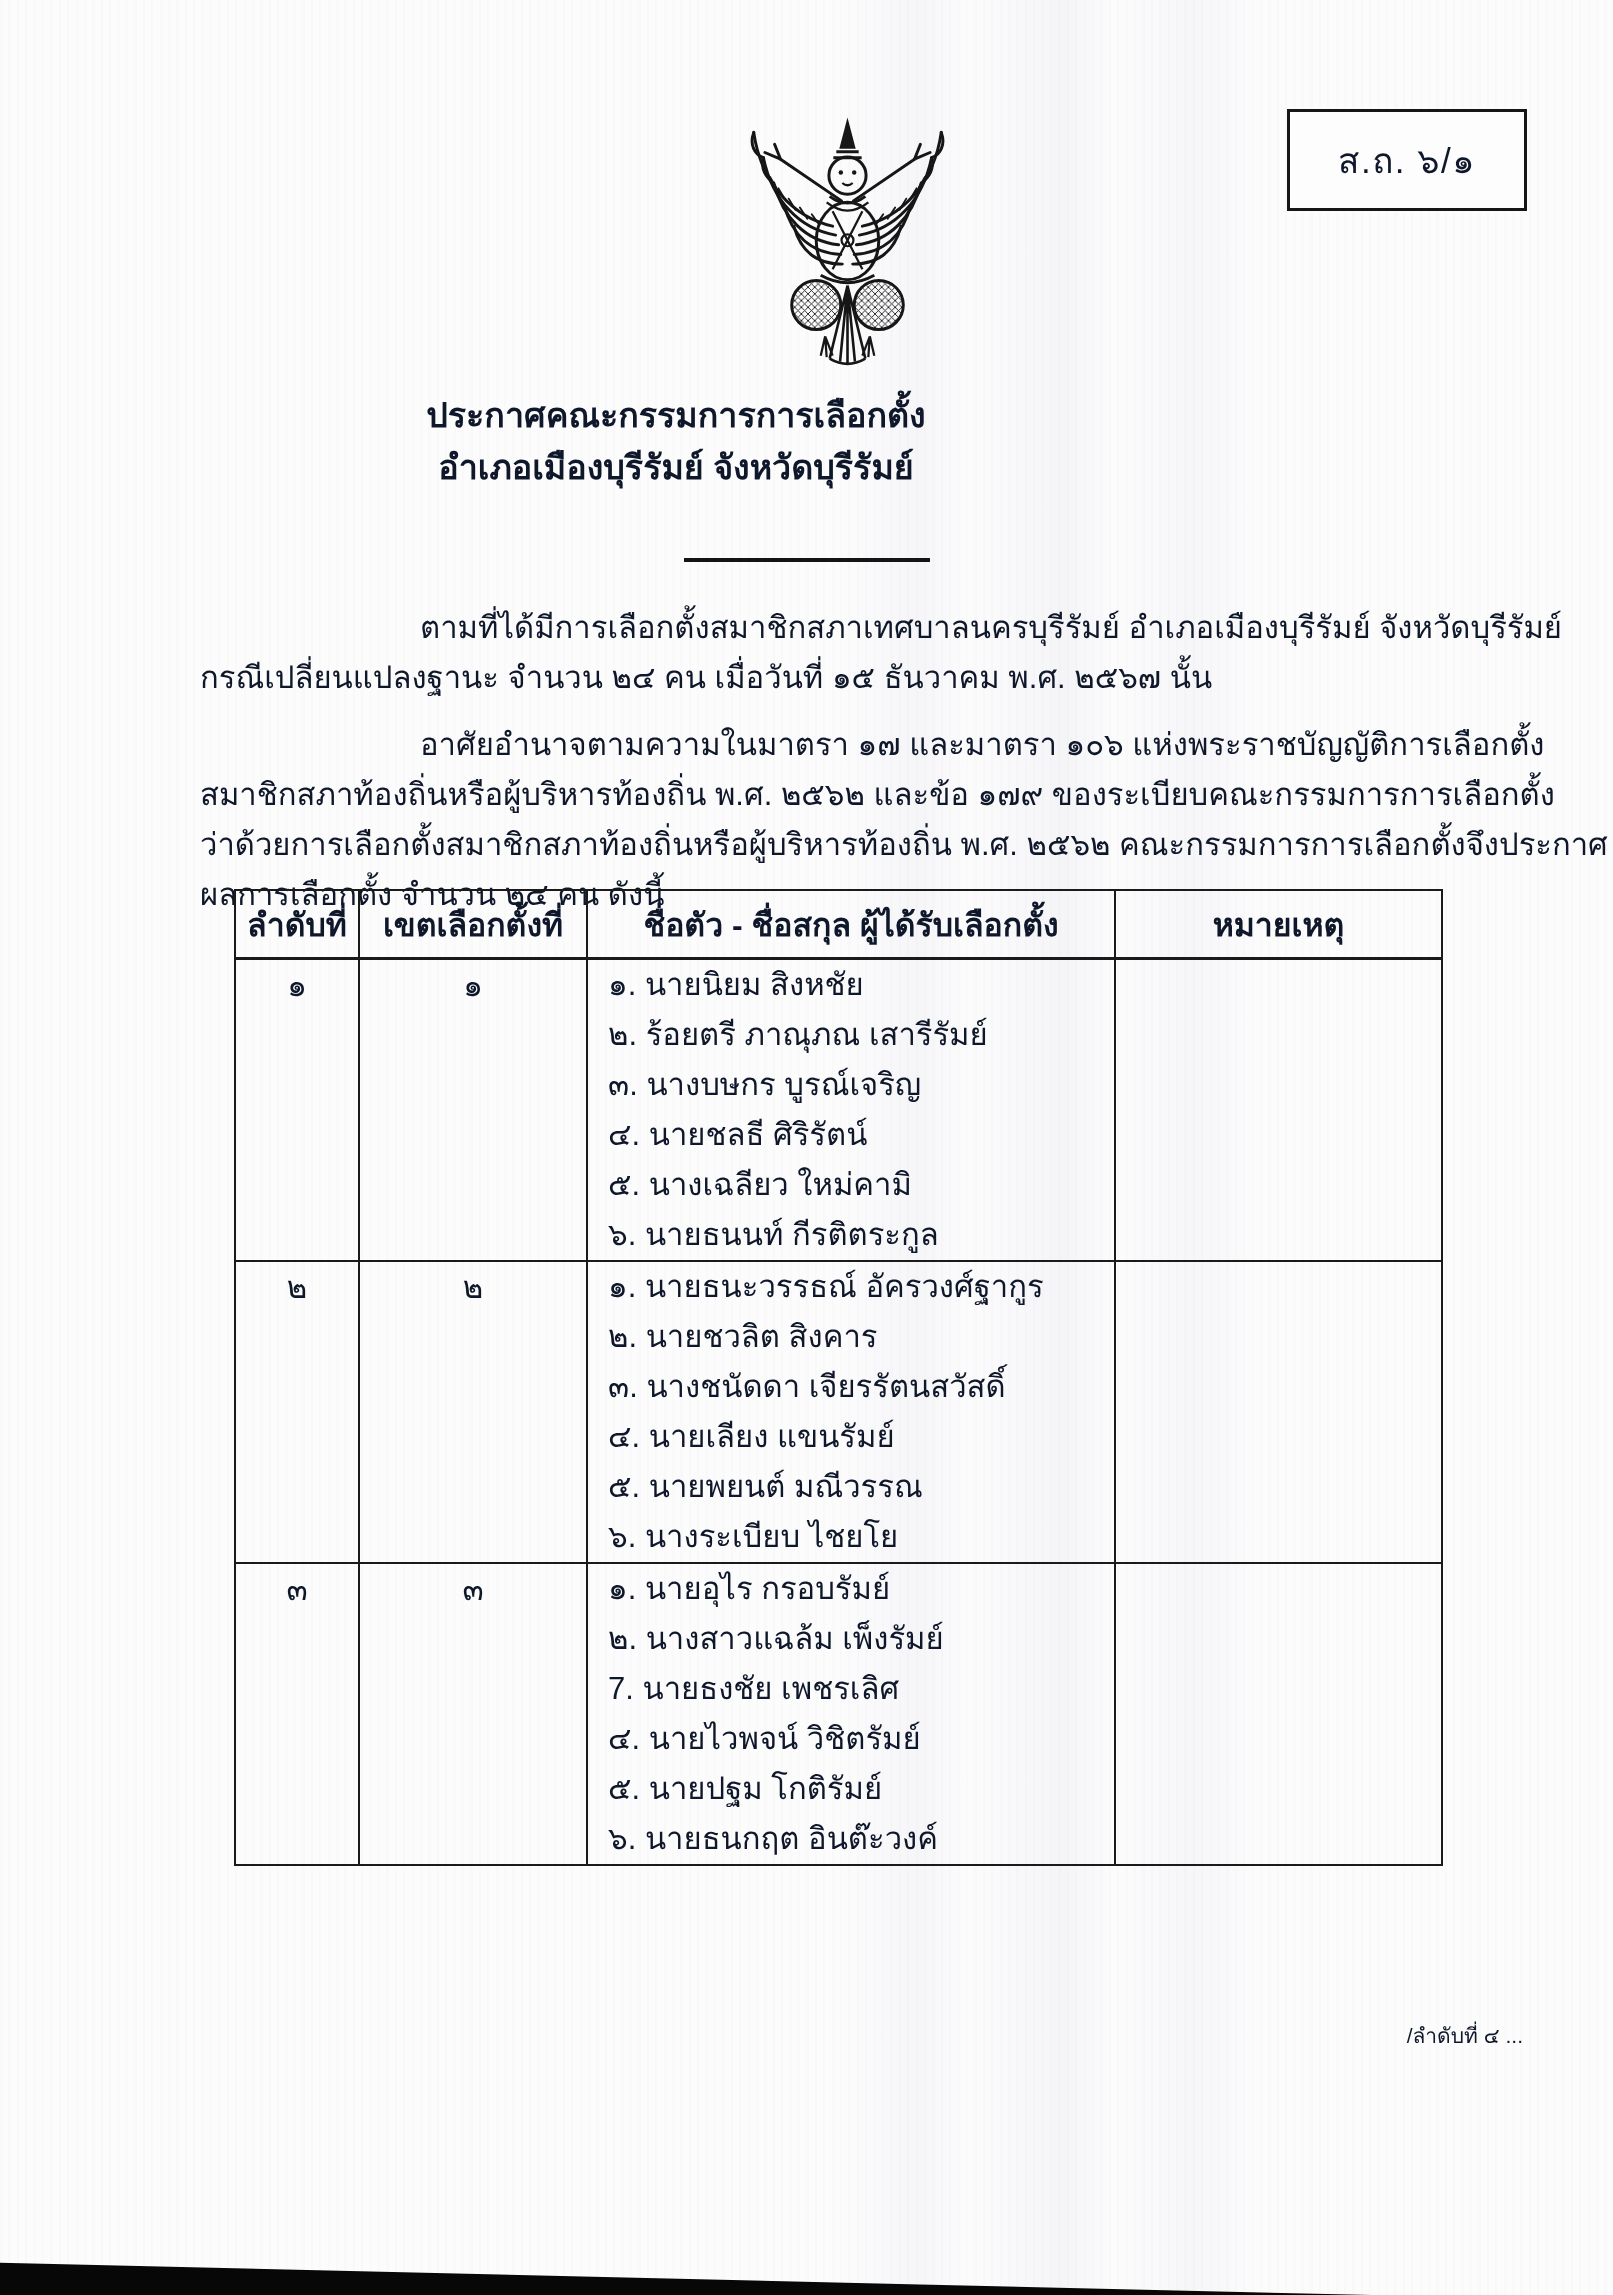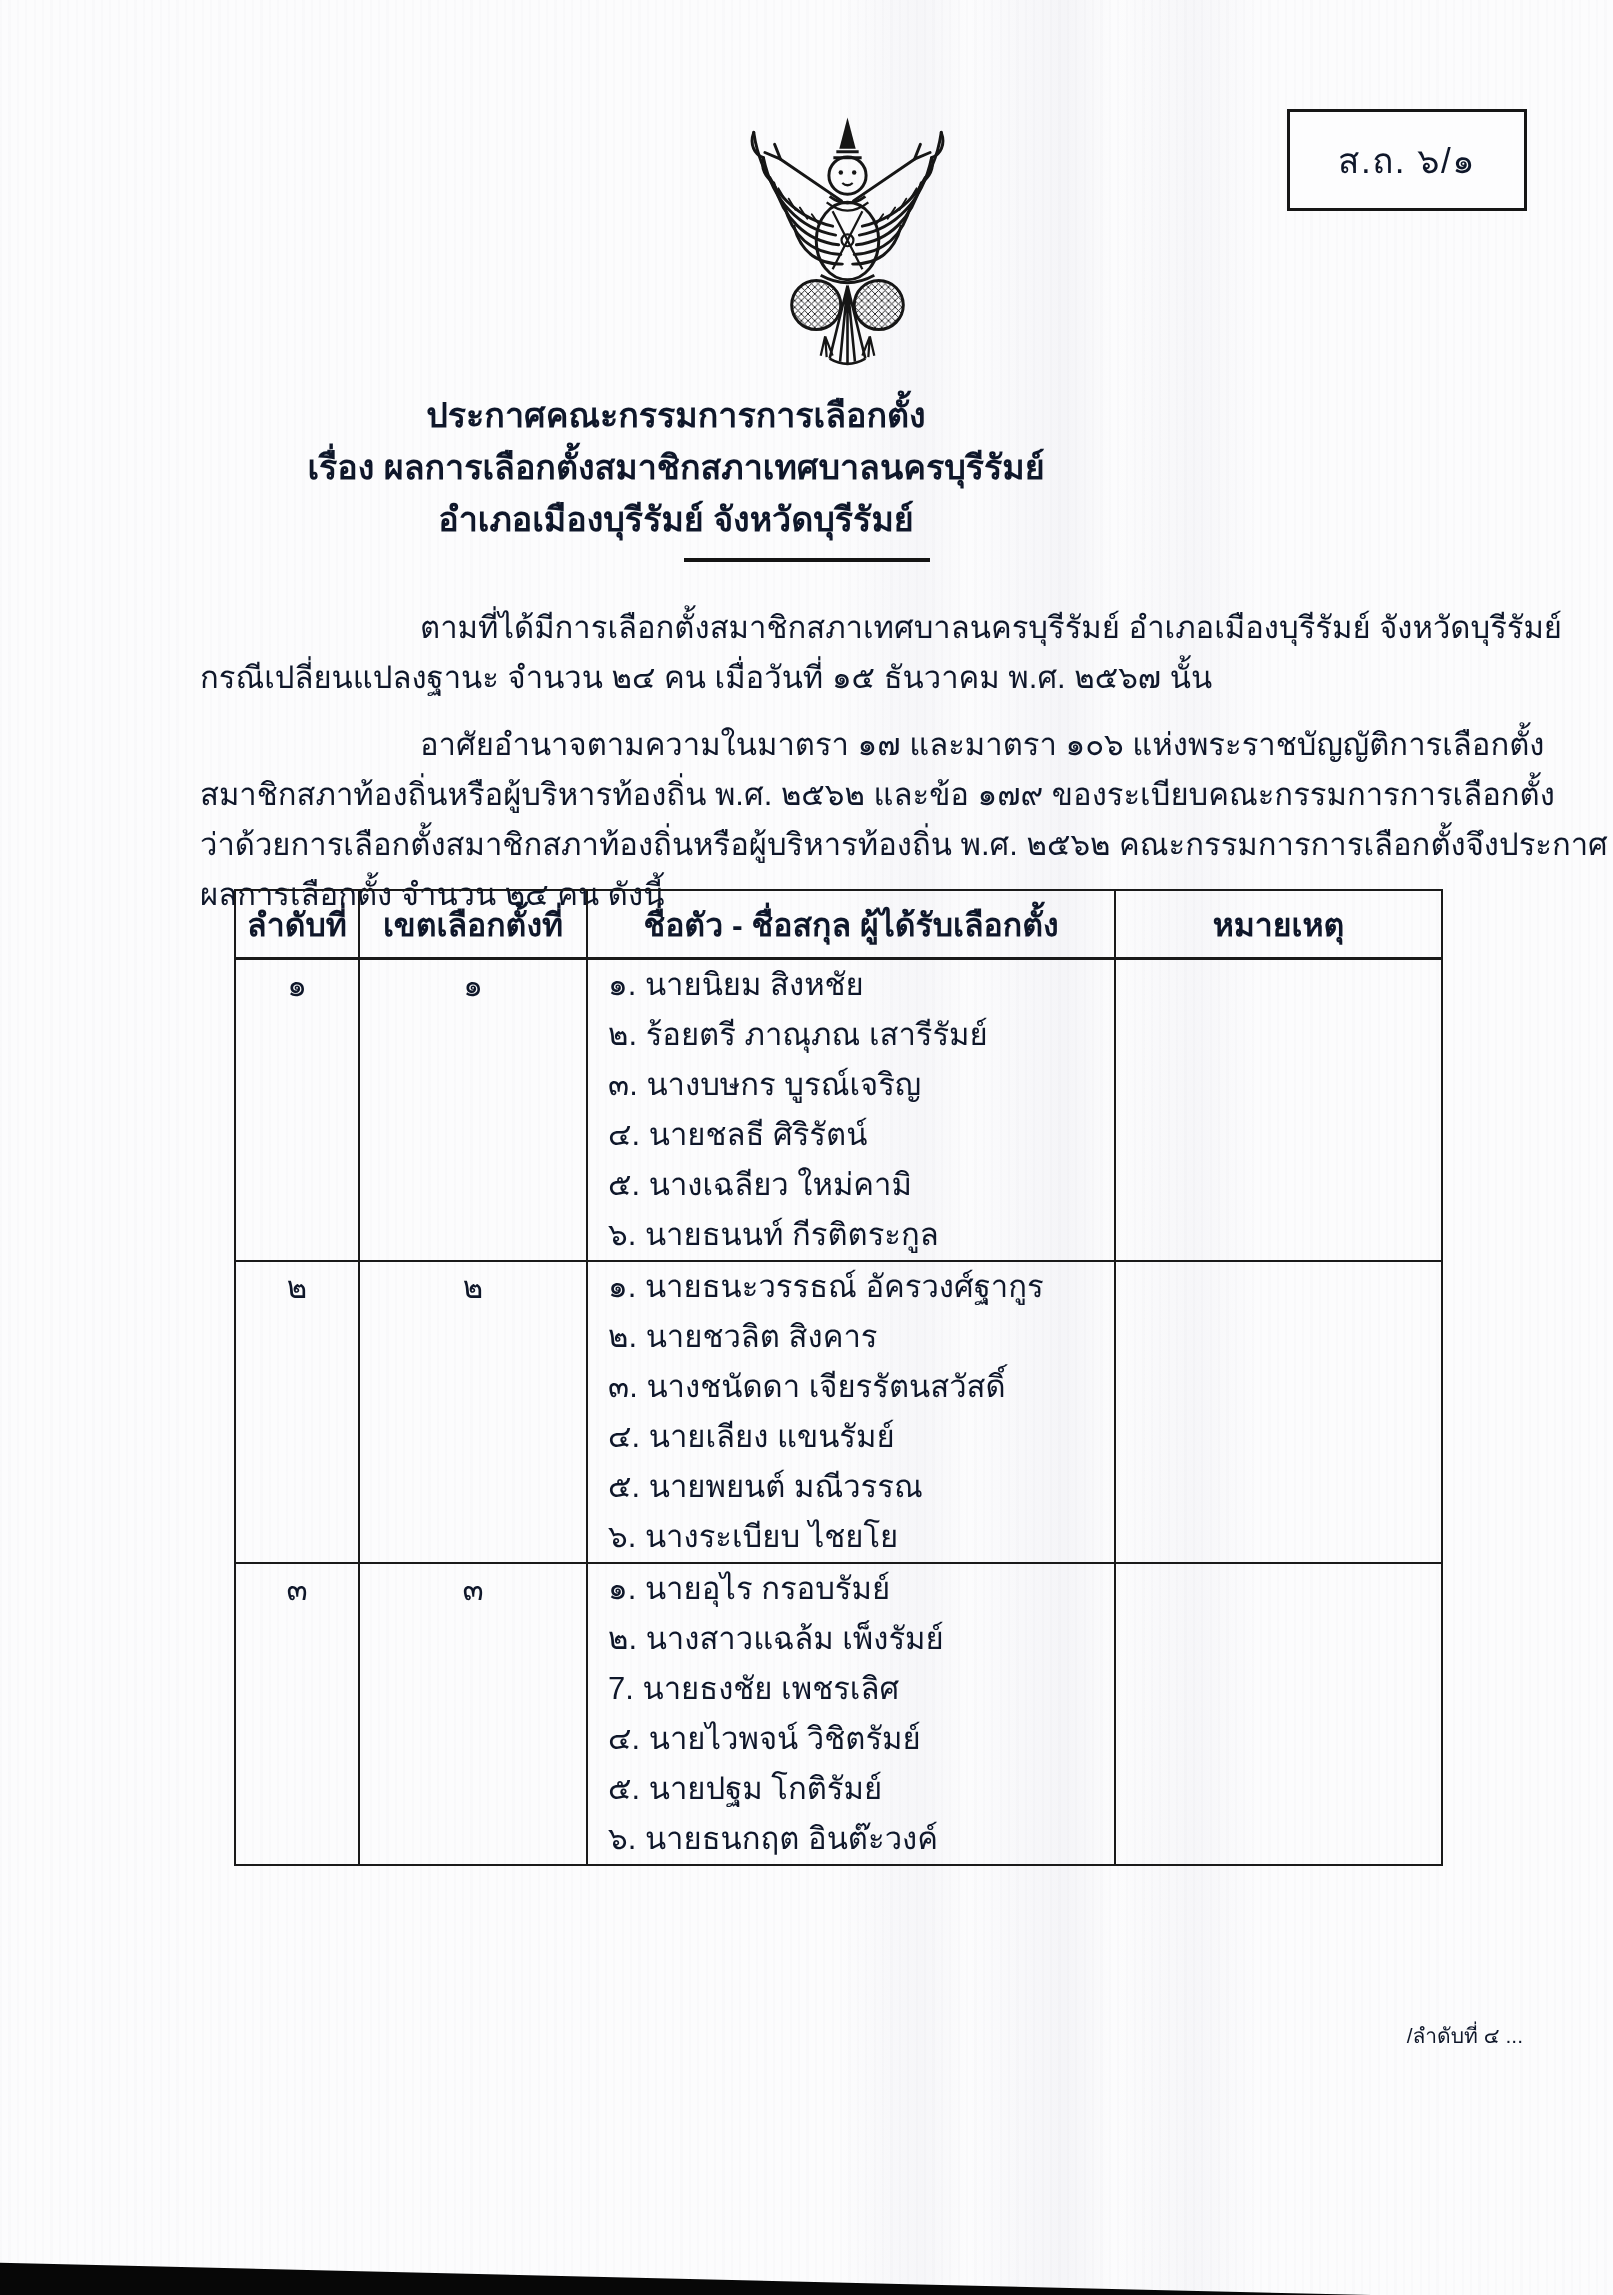--- a/index.html
+++ b/index.html
@@ -112,21 +112,20 @@
     <path d="M140 300 l-6 26 m6 -26 l2 28 m-2 -28 l10 26" stroke="#161616" stroke-width="3" fill="none"></path>
     <path d="M200 300 l-10 26 m10 -26 l-2 28 m2 -28 l6 26" stroke="#161616" stroke-width="3" fill="none"></path>
   </svg>
 
   <div class="form-code-box">
     <span>ส.ถ. ๖/๑</span>
   </div>
 
   <div class="title-block">
     <div class="title-line">ประกาศคณะกรรมการการเลือกตั้ง</div>
-    <div class="title-line">เรื่อง ผลการเลือกตั้งสมาชิกสภาเทศบาลนครบุรีรัมย์</div>
     <div class="title-line">อำเภอเมืองบุรีรัมย์ จังหวัดบุรีรัมย์</div>
   </div>
   <div class="title-rule"></div>
 
   <div class="body-text">
     <div class="body-line indent">ตามที่ได้มีการเลือกตั้งสมาชิกสภาเทศบาลนครบุรีรัมย์ อำเภอเมืองบุรีรัมย์ จังหวัดบุรีรัมย์</div>
     <div class="body-line">กรณีเปลี่ยนแปลงฐานะ จำนวน ๒๔ คน เมื่อวันที่ ๑๕ ธันวาคม พ.ศ. ๒๕๖๗ นั้น</div>
     <div class="para-gap"></div>
     <div class="body-line indent">อาศัยอำนาจตามความในมาตรา ๑๗ และมาตรา ๑๐๖ แห่งพระราชบัญญัติการเลือกตั้ง</div>
     <div class="body-line">สมาชิกสภาท้องถิ่นหรือผู้บริหารท้องถิ่น พ.ศ. ๒๕๖๒ และข้อ ๑๗๙ ของระเบียบคณะกรรมการการเลือกตั้ง</div>

